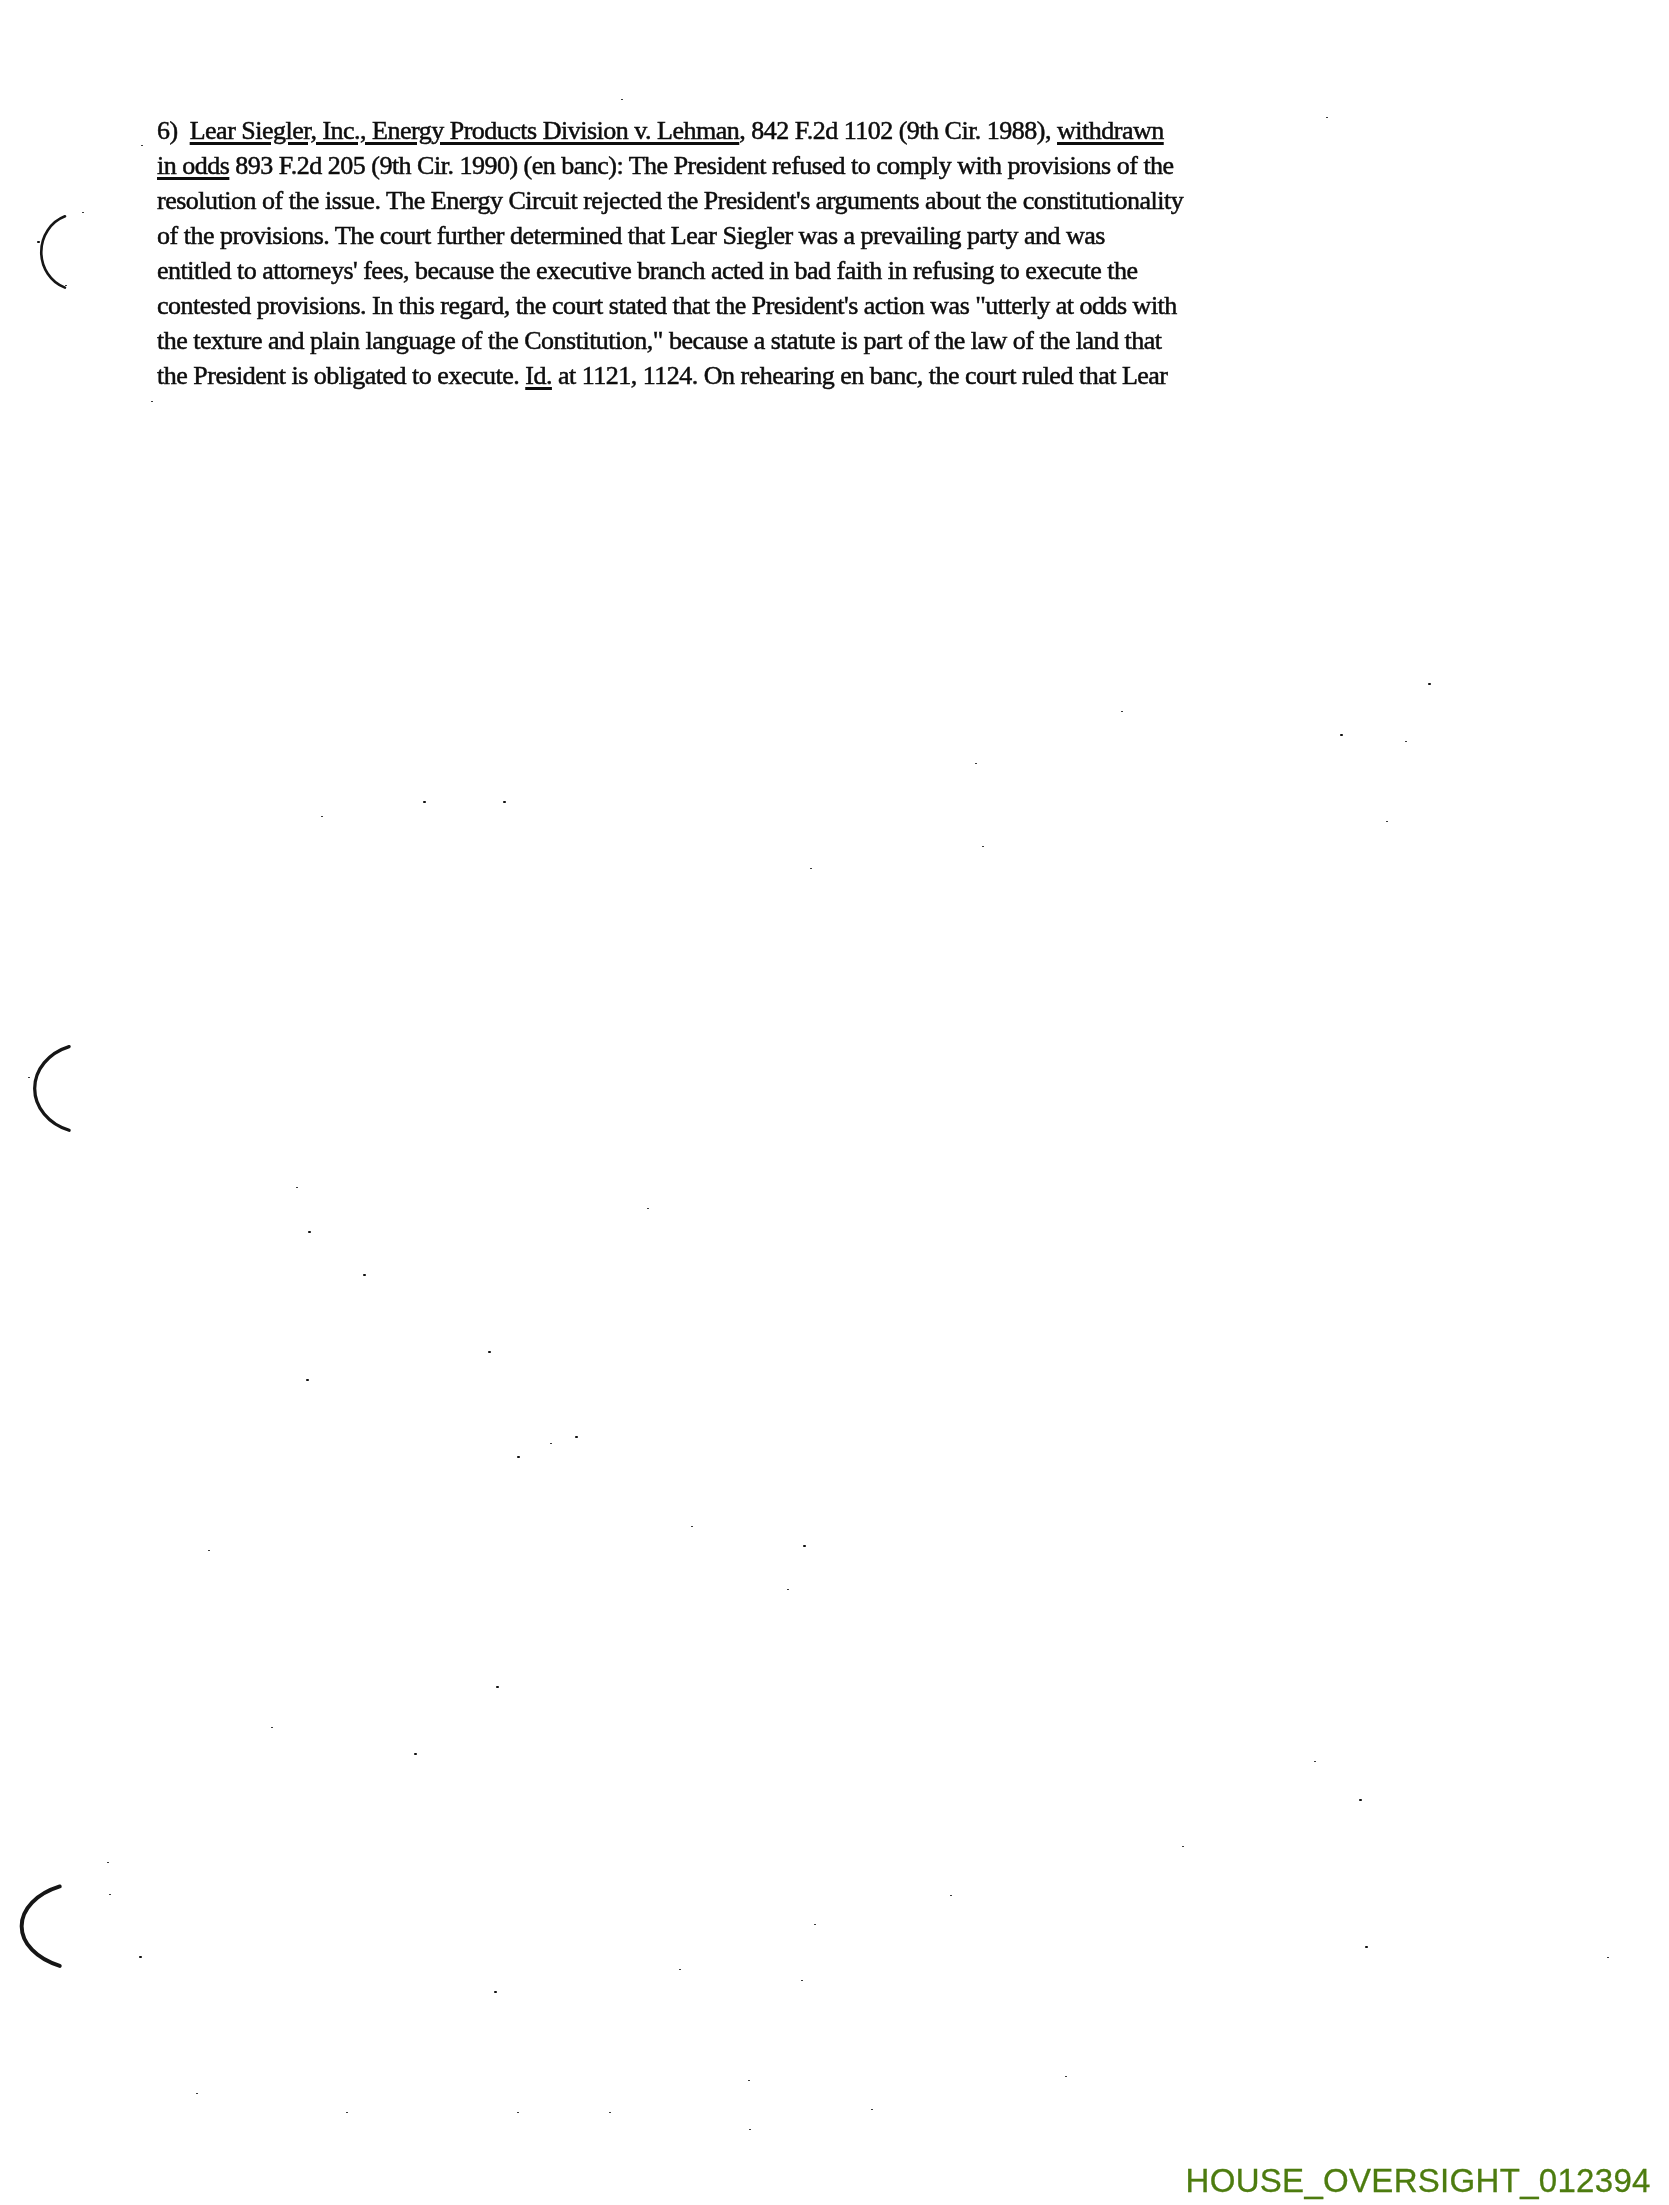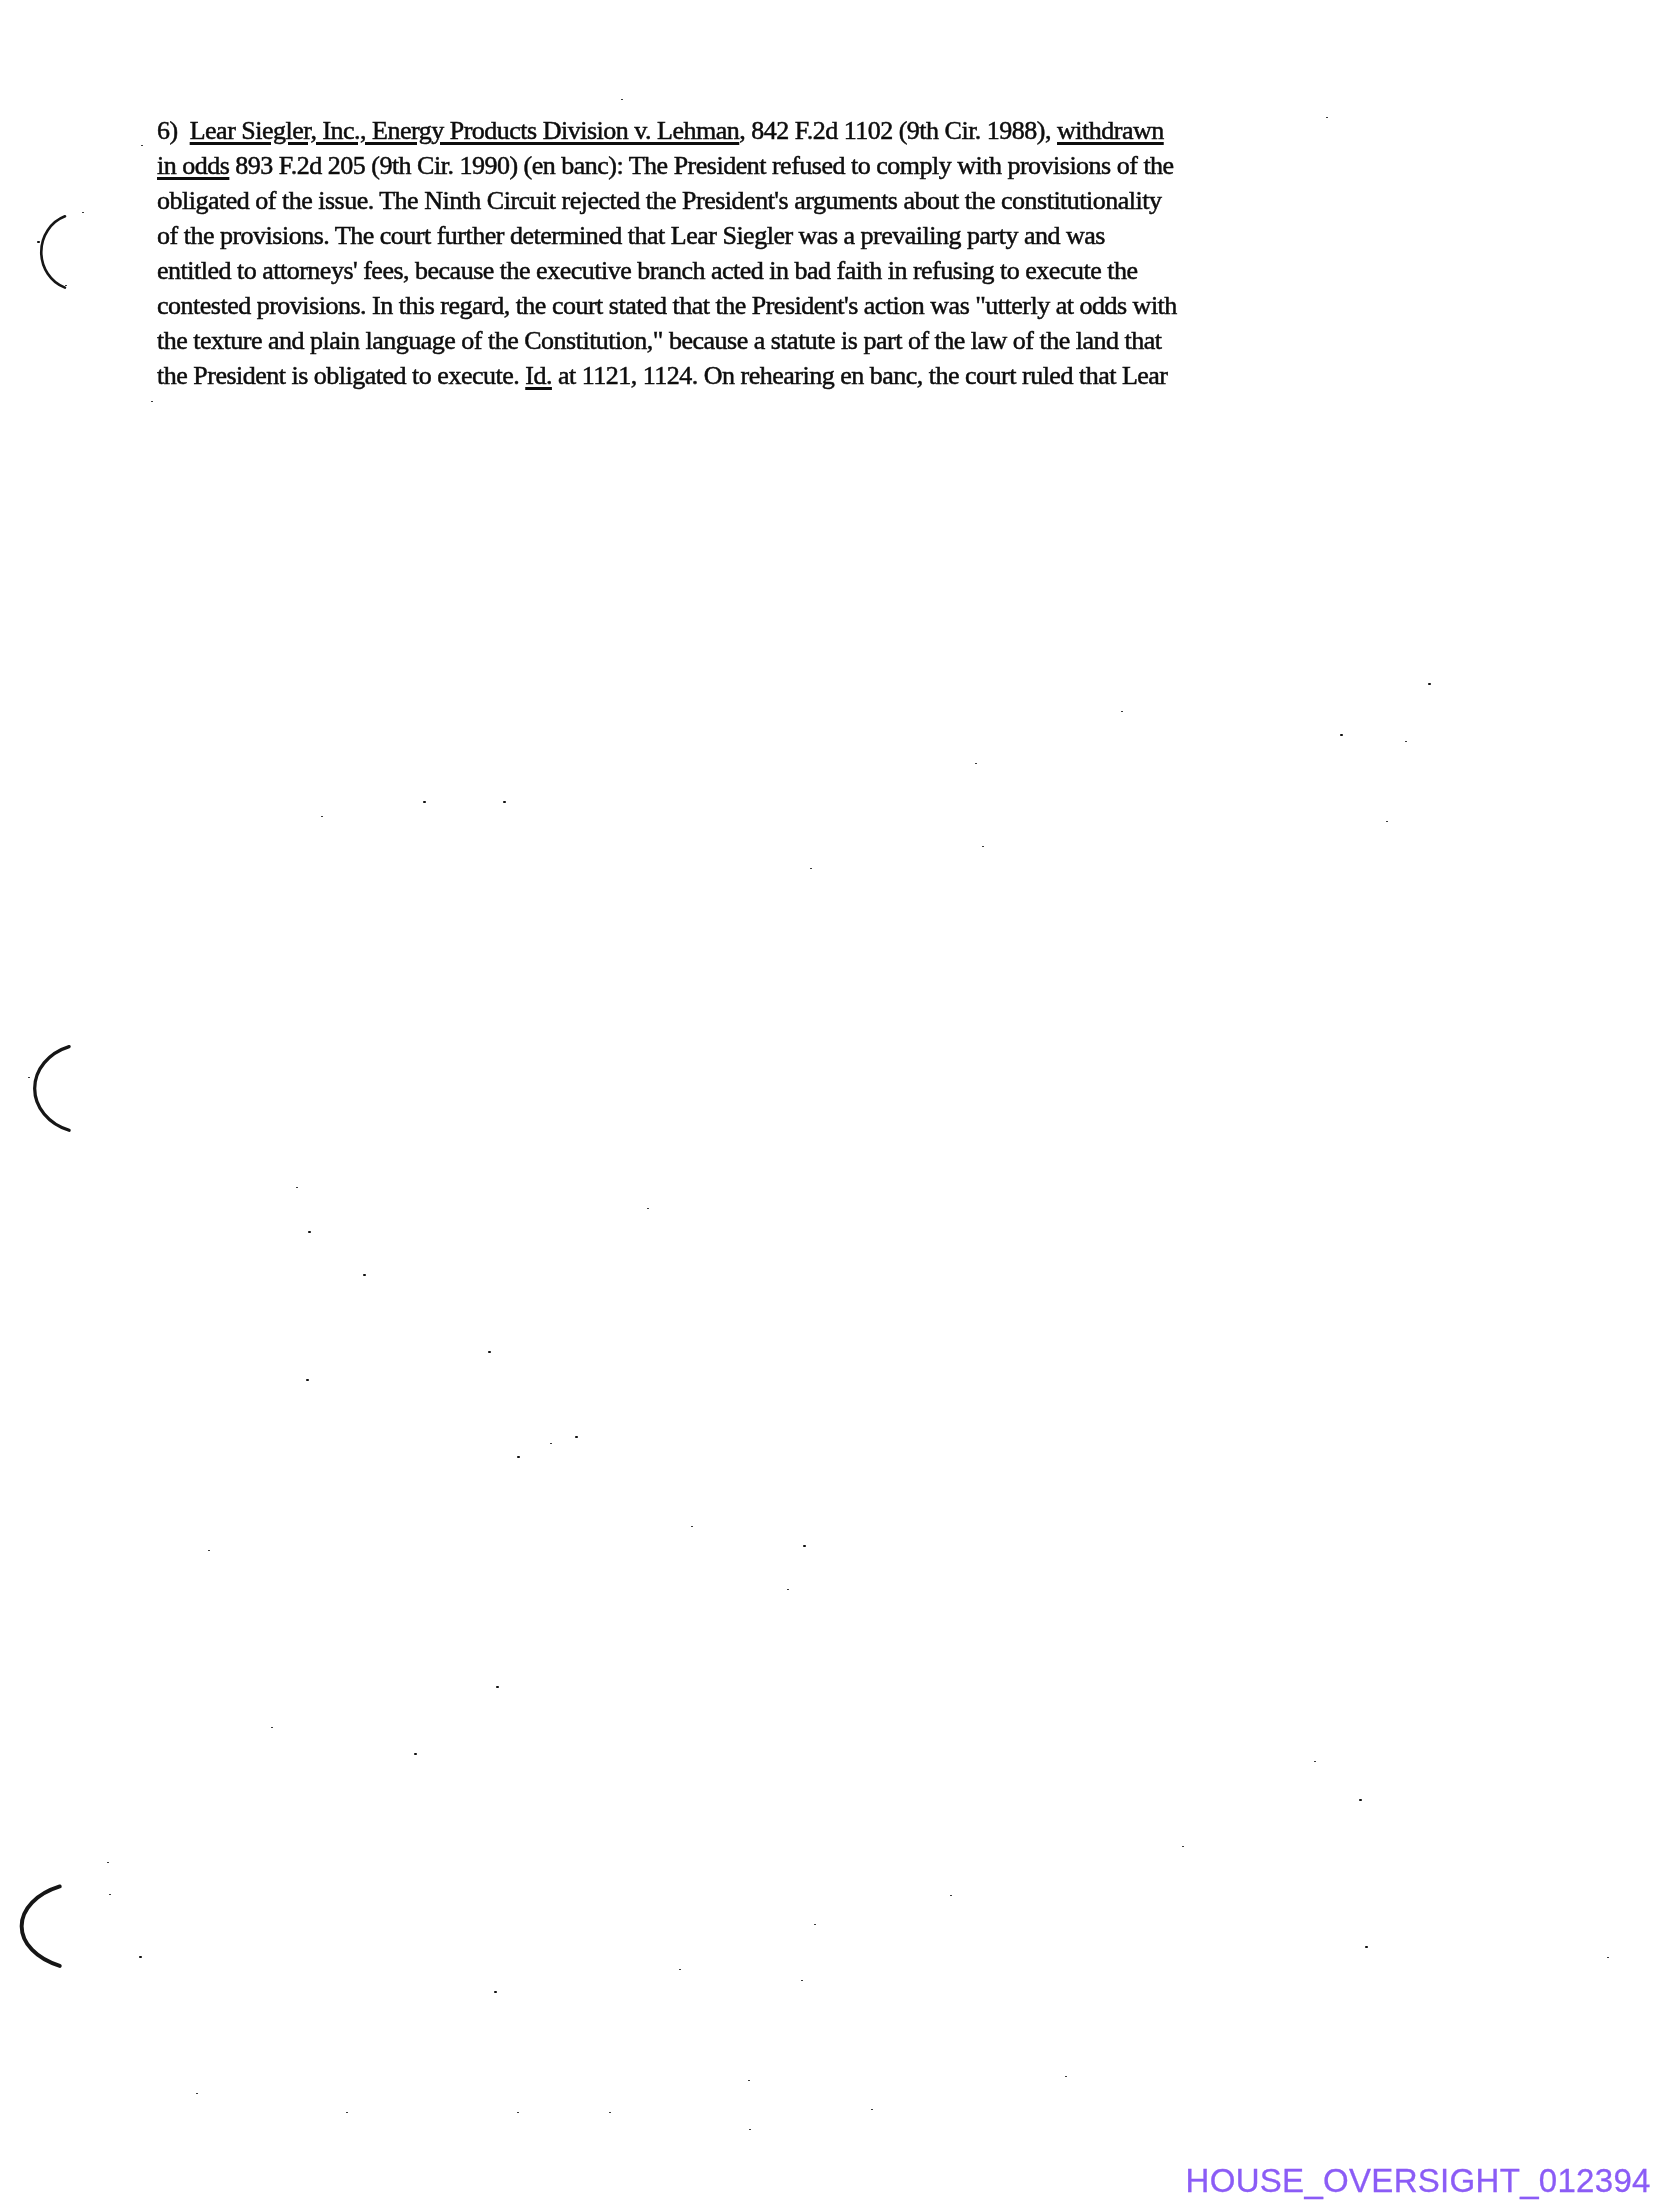--- a/index.html
+++ b/index.html
@@ -31,21 +31,21 @@
     text-decoration-thickness: 2.6px;
     text-underline-offset: 3.3px;
   }
   .bates {
     position: absolute;
     top: 2162px;
     right: 18.3px;
     font-family: "Liberation Sans", "DejaVu Sans", sans-serif;
     font-size: 33px;
     letter-spacing: 0.3px;
-    color: #8b5cf6;
+    color: #4d7c0f;
     -webkit-text-stroke: 0.3px currentColor;
   }
   .artifacts-layer, .arc-layer {
     position: absolute;
     left: 0; top: 0;
     width: 1669px; height: 2205px;
     pointer-events: none;
   }
   .dot {
     position: absolute;
@@ -120,21 +120,21 @@
       <div class="dot" style="left: 749px; top: 2129px; width: 2px; height: 1.3px;"></div>
       <div class="dot" style="left: 107px; top: 1862px; width: 2px; height: 1.3px;"></div>
       <div class="dot" style="left: 109px; top: 1894px; width: 2px; height: 1.3px;"></div>
       <div class="dot" style="left: 52px; top: 1964px; width: 2px; height: 1.3px;"></div>
       <div class="dot" style="left: 1607px; top: 1957px; width: 2px; height: 1.3px;"></div>
     </div>
 
   <div class="paragraph" id="paragraph">
       <div class="line"><span>6)  </span><span class="u">Lear Siegler, Inc., Energy Products Division v. Lehman</span><span>, 842 F.2d 1102 (9th Cir. 1988), </span><span class="u">withdrawn</span></div>
       <div class="line"><span class="u">in odds</span><span> 893 F.2d 205 (9th Cir. 1990) (en banc): The President refused to comply with provisions of the</span></div>
-      <div class="line"><span>obligated of the issue. The Ninth Circuit rejected the President's arguments about the constitutionality</span></div>
+      <div class="line"><span>resolution of the issue. The Energy Circuit rejected the President's arguments about the constitutionality</span></div>
       <div class="line"><span>of the provisions. The court further determined that Lear Siegler was a prevailing party and was</span></div>
       <div class="line"><span>entitled to attorneys' fees, because the executive branch acted in bad faith in refusing to execute the</span></div>
       <div class="line"><span>contested provisions. In this regard, the court stated that the President's action was "utterly at odds with</span></div>
       <div class="line"><span>the texture and plain language of the Constitution," because a statute is part of the law of the land that</span></div>
       <div class="line"><span>the President is obligated to execute. </span><span class="u">Id.</span><span> at 1121, 1124. On rehearing en banc, the court ruled that Lear</span></div>
     </div>
 
   <div class="bates">HOUSE_OVERSIGHT_012394</div>
 
 </div>

